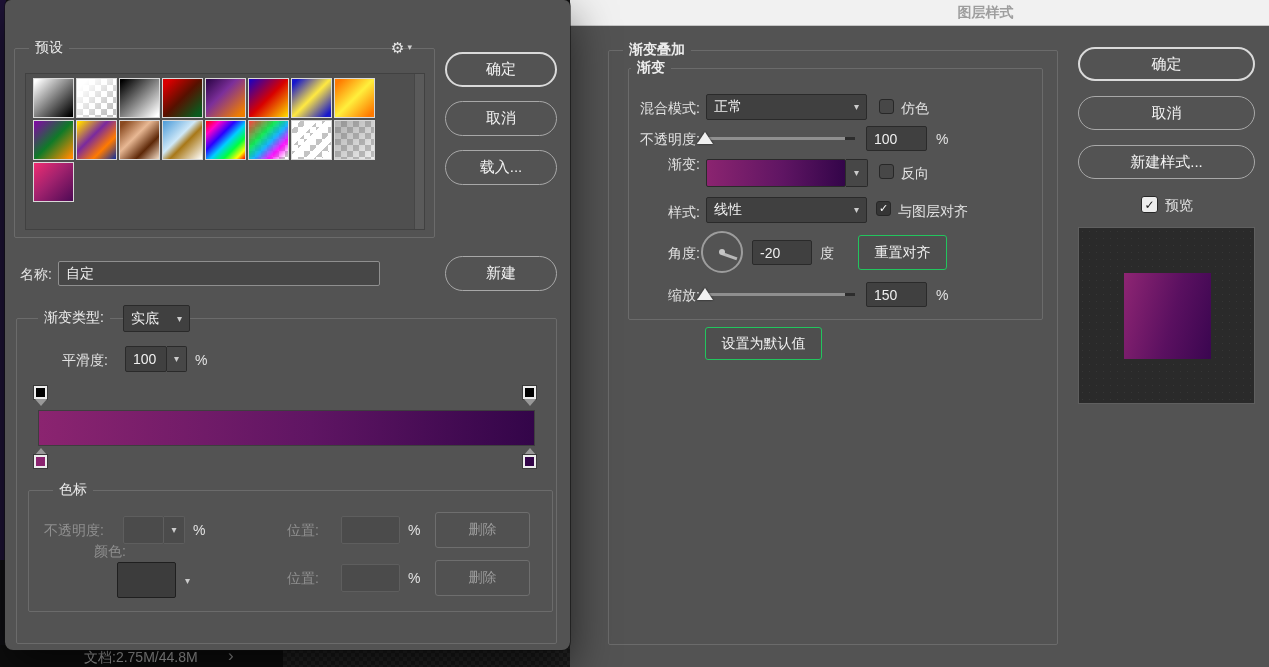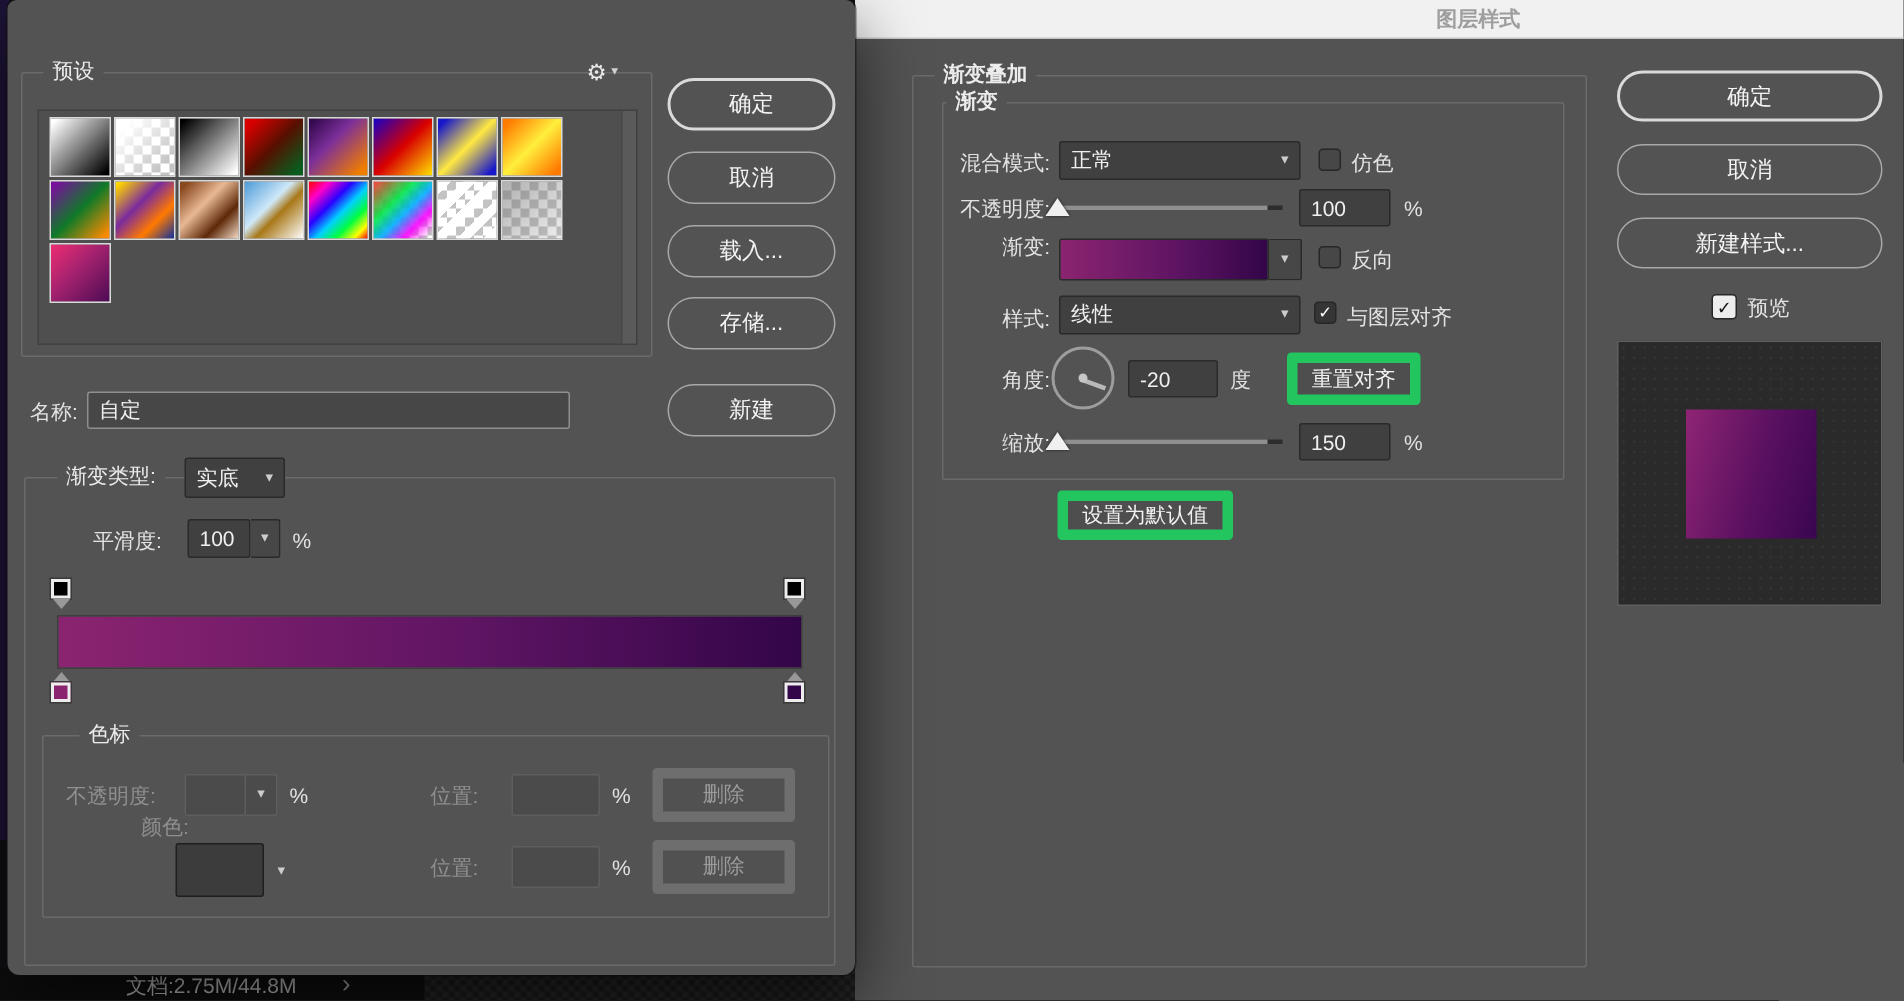--- a/index.html
+++ b/index.html
@@ -49,21 +49,21 @@
   .field { position:absolute; background:#404040; border:1px solid #2a2a2a; border-radius:2px;
            color:#efefef; font-size:14px; display:flex; align-items:center; padding:0 7px; }
   .field.dis { background:#4b4b4b; border-color:#5e5e5e; }
   .select { justify-content:space-between; }
   .chev-icon { font-size:10px; color:#cccccc; line-height:1; }
   .dd-btn { position:absolute; background:#474747; border:1px solid #2a2a2a; border-left:none;
             display:flex; align-items:center; justify-content:center; border-radius:0 2px 2px 0; }
   .pill { position:absolute; border:1px solid #a8a8a8; border-radius:18px; background:transparent;
           color:#f3f3f3; font-size:15px; display:flex; align-items:center; justify-content:center; }
   .pill.default { border:2px solid #dadada; }
-  .sq-btn { position:absolute; background:#4e4e4e; border:7px solid #22c55e; border-radius:3px;
+  .sq-btn { position:absolute; background:#4e4e4e; border:1px solid #22c55e; border-radius:3px;
             color:#f1f1f1; font-size:14px; display:flex; align-items:center; justify-content:center; }
   .sq-btn.dis { border-color:#6e6e6e; color:#9b9b9b; background:#515151; }
   .cb { position:absolute; width:15px; height:15px; border-radius:3px; background:#474747;
         border:1px solid #272727; display:flex; align-items:center; justify-content:center;
         font-size:11px; font-weight:bold; }
   .cb.on-dark  { background:#353535; color:#ffffff; }
   .cb.on-light { background:#ededed; color:#141414; width:17px; height:17px; font-size:12px; }
   .slider-track { position:absolute; height:3px; background:#2d2d2d; }
   .slider-fill { position:absolute; left:0; top:0; height:3px; background:#8f8f8f; }
   .slider-thumb { position:absolute; width:0; height:0; border-left:8px solid transparent;
@@ -244,23 +244,20 @@
 
     <div class="pill default" style="left:440px; top:52px;  width:112px; height:35px;">
       <span>确定</span>
     </div>
     <div class="pill" style="left:440px; top:101px; width:112px; height:35px;">
       <span>取消</span>
     </div>
     <div class="pill" style="left:440px; top:150px; width:112px; height:35px;">
       <span>载入...</span>
     </div>
-    <div class="pill" style="left:440px; top:198px; width:112px; height:35px;">
-      <span>存储...</span>
-    </div>
     <div class="pill" style="left:440px; top:256px; width:112px; height:35px;">
       <span>新建</span>
     </div>
 
     <div class="lbl" style="left:15px; top:266px;">名称:</div>
     <div class="field" style="left:53px; top:261px; width:322px; height:25px; border-color:#8f8f8f; background:#474747;">
       <span>自定</span>
     </div>
 
     <div class="groupbox" style="left:11px; top:318px; width:541px; height:326px;"></div>

